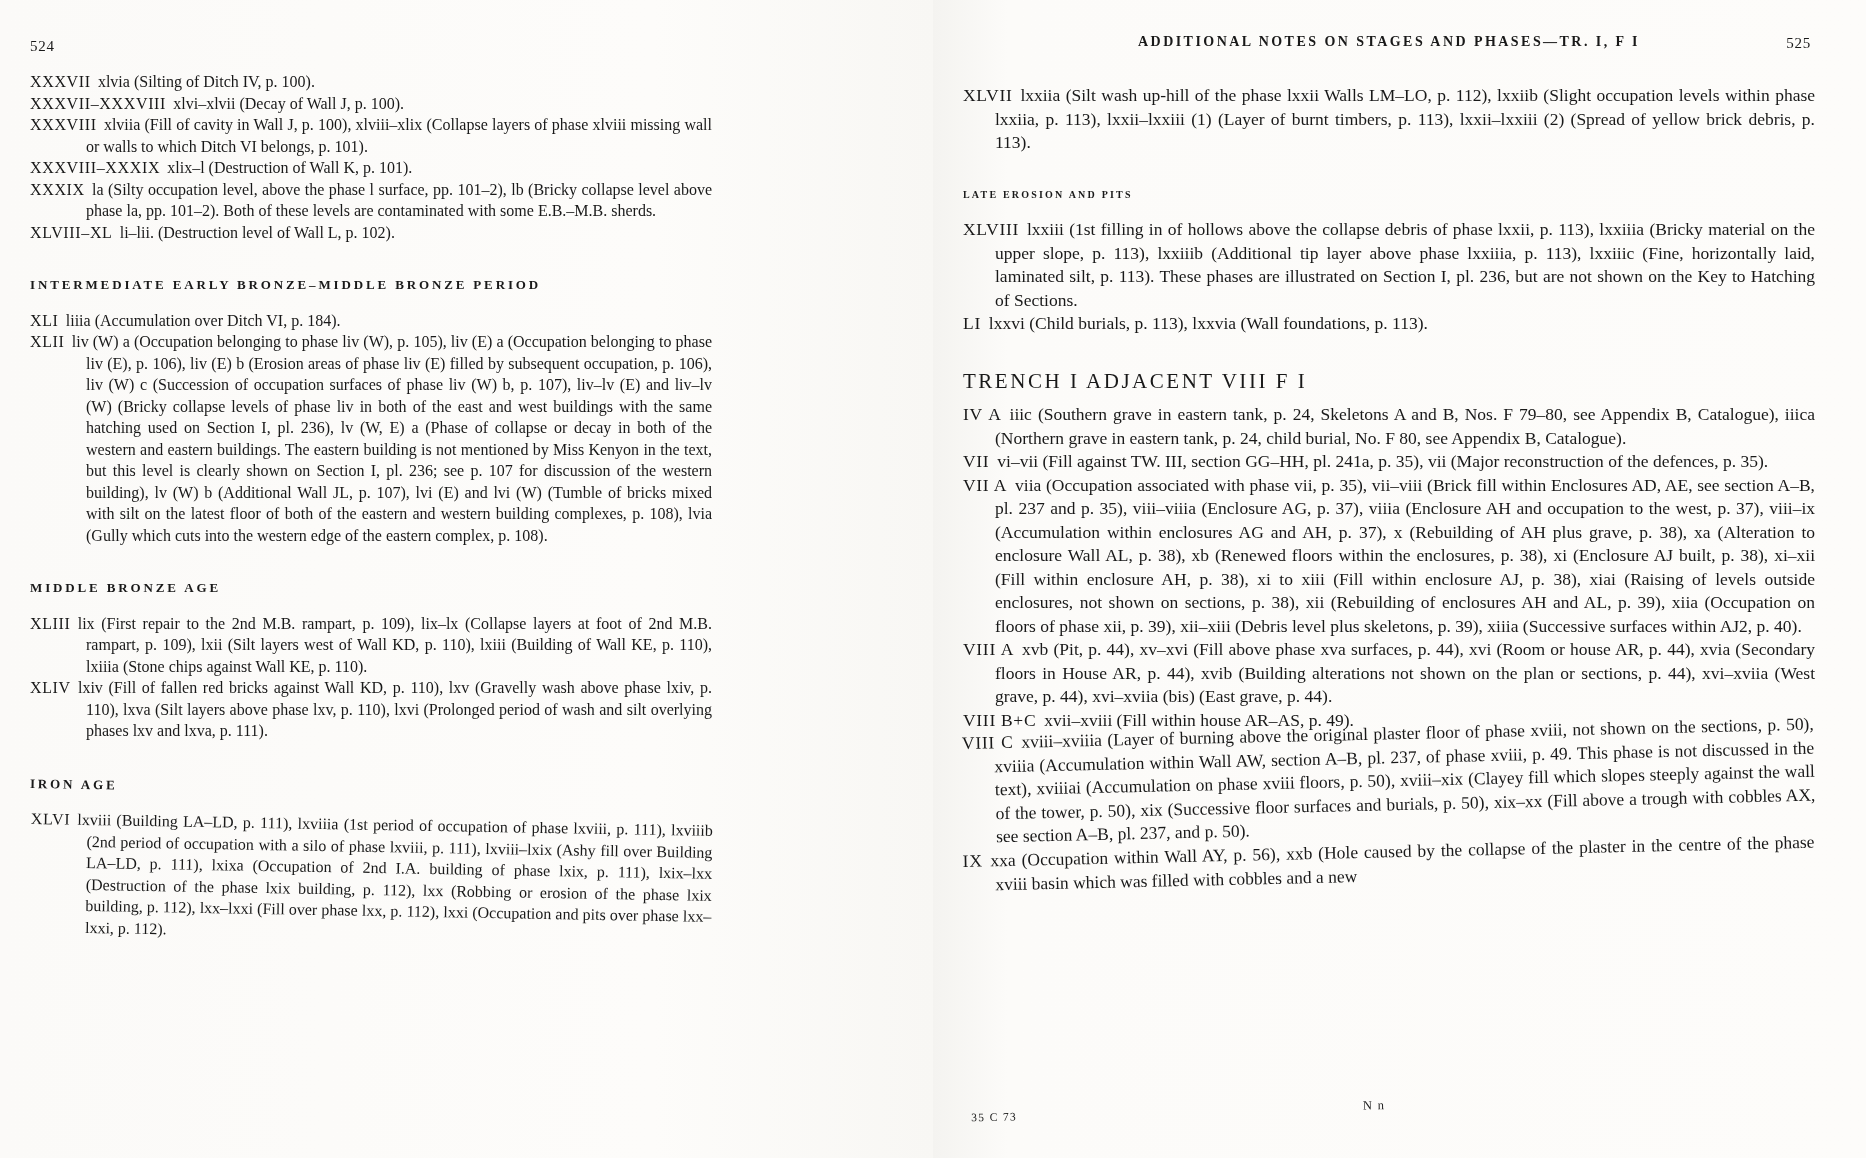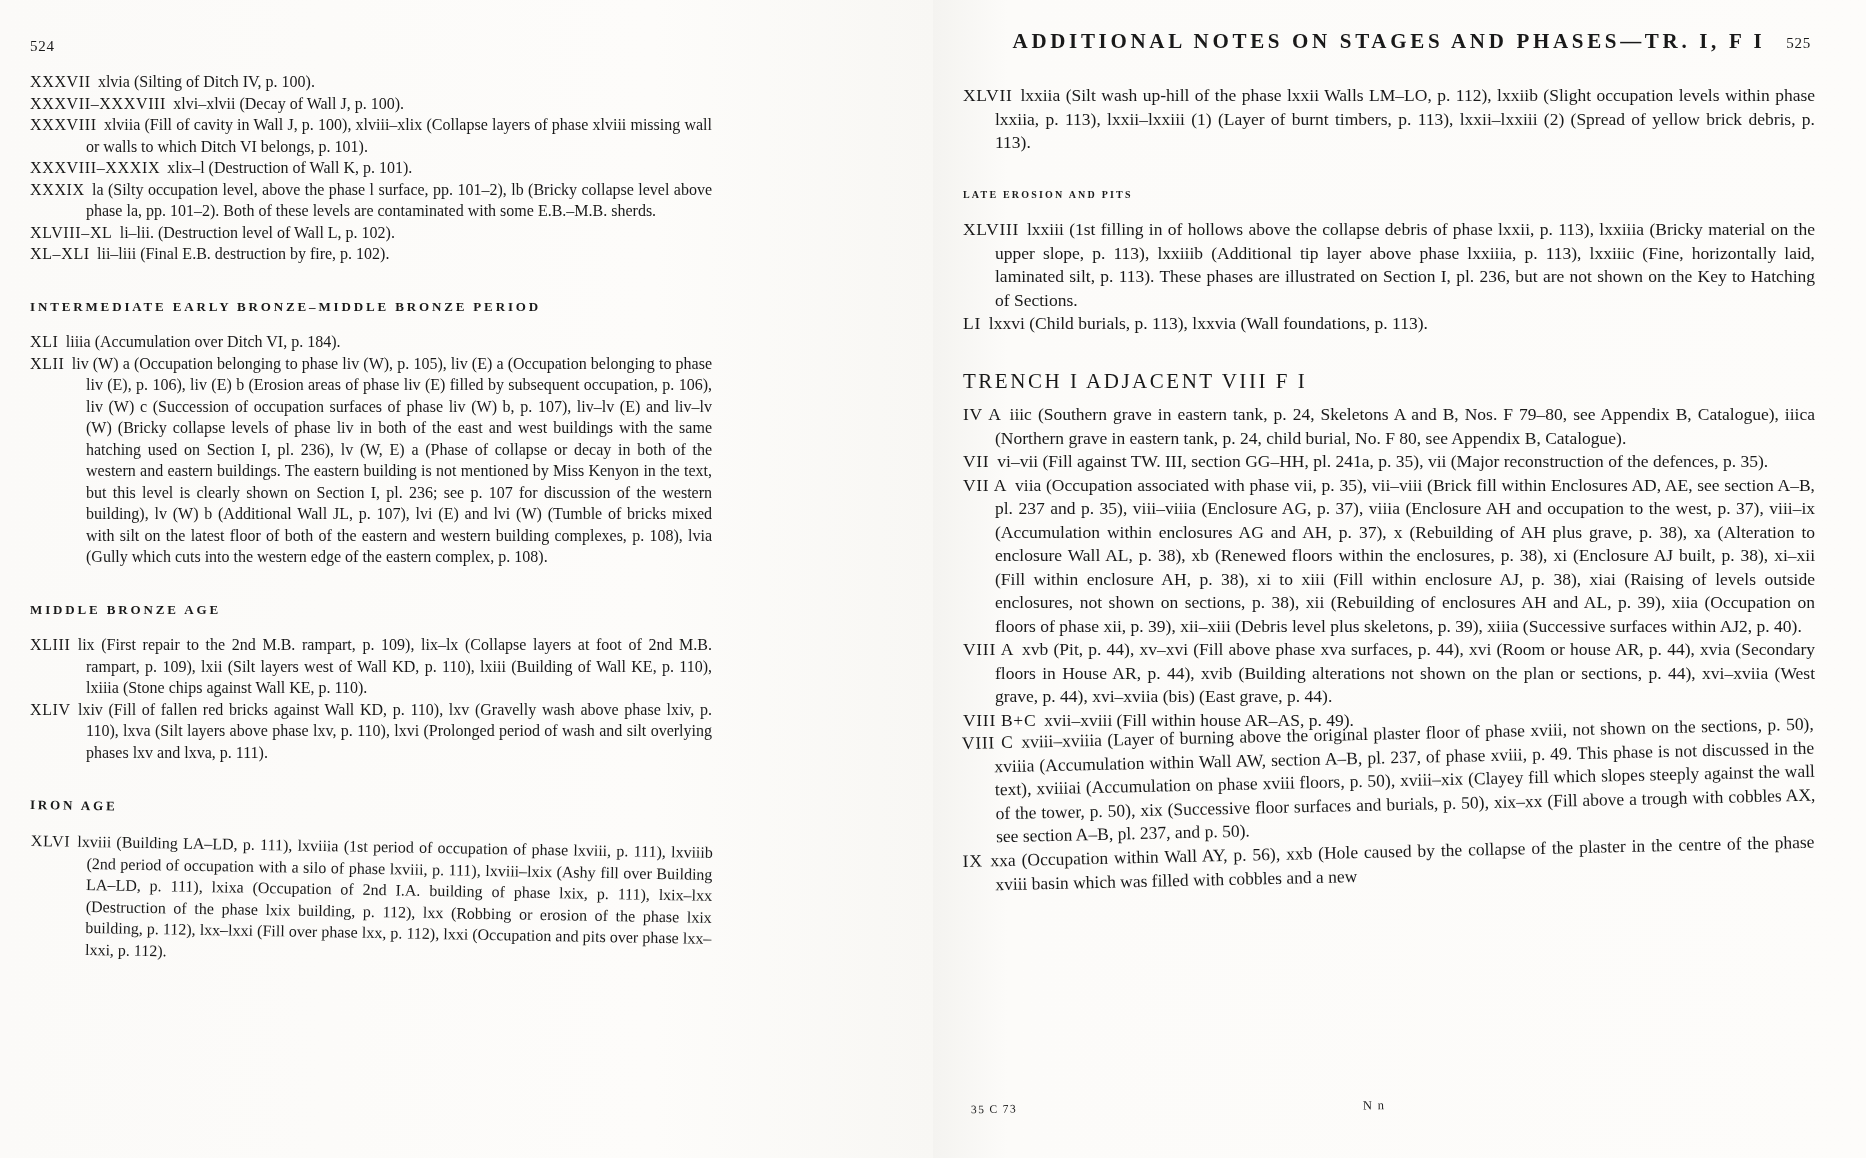--- a/index.html
+++ b/index.html
@@ -22,21 +22,21 @@
 
   .text-col { position: relative; }
   .page.left  .text-col { margin: 34px 0 0 30px; width: 682px; font-size: 16px; line-height: 21.5px; }
   .page.right .text-col { margin: 30px 0 0 30px; width: 852px; font-size: 17.5px; line-height: 23.5px; }
 
   .page-header { position: relative; height: 24px; }
   .running-title {
     text-align: center; letter-spacing: 0.175em; font-size: 15px; font-weight: 600;
     white-space: nowrap;
   }
-  .page.right .running-title { font-size: 21px; margin-top: 16px; }
+  .page.right .running-title { font-size: 14px; margin-top: 16px; }
   .page-number { position: absolute; top: 2px; font-size: 15px; letter-spacing: 0.05em; }
   .page.left  .page-number { left: 0; }
   .page.right .page-number { right: 4px; }
 
   .page.left  .page-header { margin-bottom: 13px; }
   .page.right .page-header { margin-bottom: 30px; }
 
   .entry { text-align: justify; }
   .page.left  .entry { padding-left: 56px; text-indent: -56px; }
   .page.right .entry { padding-left: 32px; text-indent: -32px; }
@@ -49,21 +49,21 @@
   .page.right .section-heading { font-size: 10px; margin-top: 28px; margin-bottom: 12px; }
   .major-heading {
     letter-spacing: 0.12em; font-size: 21px; font-weight: 500;
     margin-top: 34px; margin-bottom: 10px; white-space: nowrap;
   }
 
   .tilt-cw  { transform: rotate(1.0deg);  transform-origin: 0 50%; }
   .tilt-ccw { transform: rotate(-1.3deg); transform-origin: 0 50%; }
 
   .page-footer { position: absolute; left: 30px; top: 1096px; width: 852px; height: 24px; transform: rotate(-1.0deg); }
-  .footer-signature { position: absolute; left: 8px; top: 0; font-size: 11.5px; letter-spacing: 0.12em; }
+  .footer-signature { position: absolute; left: 8px; top: 8px; font-size: 11.5px; letter-spacing: 0.12em; }
   .footer-catchword { position: absolute; left: 400px; top: 2px; font-size: 12.5px; letter-spacing: 0.10em; }
 </style>
 </head>
 <body>
 
 <div class="spread">
   <div class="smudge a"></div>
   <div class="smudge b"></div>
   <div class="smudge c"></div>
 
@@ -83,23 +83,20 @@
         <span class="entry-label">XXXVIII</span><span>xlviia (Fill of cavity in Wall J, p. 100), xlviii–xlix (Collapse layers of phase xlviii missing wall or walls to which Ditch VI belongs, p. 101).</span>
       </p>
       <p class="entry">
         <span class="entry-label">XXXVIII–XXXIX</span><span>xlix–l (Destruction of Wall K, p. 101).</span>
       </p>
       <p class="entry">
         <span class="entry-label">XXXIX</span><span>la (Silty occupation level, above the phase l surface, pp. 101–2), lb (Bricky collapse level above phase la, pp. 101–2). Both of these levels are contaminated with some E.B.–M.B. sherds.</span>
       </p>
       <p class="entry">
         <span class="entry-label">XLVIII–XL</span><span>li–lii. (Destruction level of Wall L, p. 102).</span>
-      </p>
-      <p class="entry">
-        <span class="entry-label">XL–XLI</span><span>lii–liii (Final E.B. destruction by fire, p. 102).</span>
       </p>
 
       <div class="section-heading">INTERMEDIATE EARLY BRONZE–MIDDLE BRONZE PERIOD</div>
 
       <p class="entry">
         <span class="entry-label">XLI</span><span>liiia (Accumulation over Ditch VI, p. 184).</span>
       </p>
       <p class="entry">
         <span class="entry-label">XLII</span><span>liv (W) a (Occupation belonging to phase liv (W), p. 105), liv (E) a (Occupation belonging to phase liv (E), p. 106), liv (E) b (Erosion areas of phase liv (E) filled by subsequent occupation, p. 106), liv (W) c (Succession of occupation surfaces of phase liv (W) b, p. 107), liv–lv (E) and liv–lv (W) (Bricky collapse levels of phase liv in both of the east and west buildings with the same hatching used on Section I, pl. 236), lv (W, E) a (Phase of collapse or decay in both of the western and eastern buildings. The eastern building is not mentioned by Miss Kenyon in the text, but this level is clearly shown on Section I, pl. 236; see p. 107 for discussion of the western building), lv (W) b (Additional Wall JL, p. 107), lvi (E) and lvi (W) (Tumble of bricks mixed with silt on the latest floor of both of the eastern and western building complexes, p. 108), lvia (Gully which cuts into the western edge of the eastern complex, p. 108).</span>
       </p>

